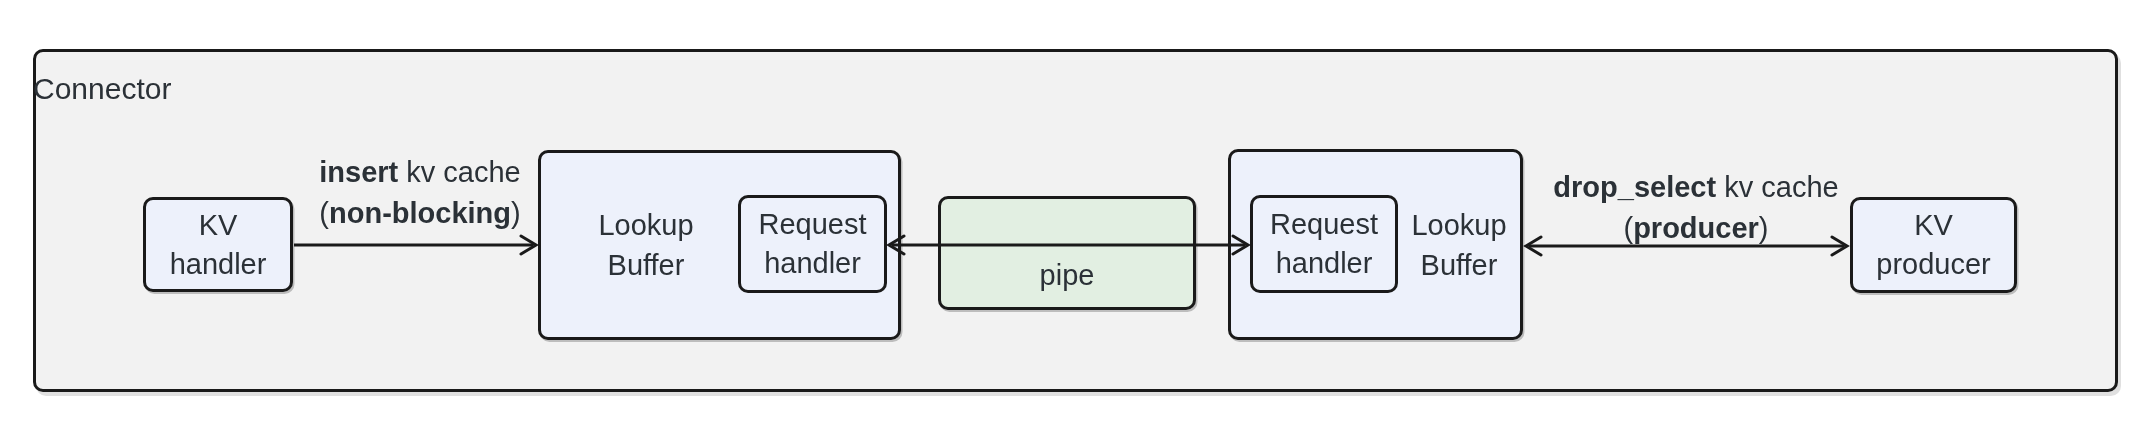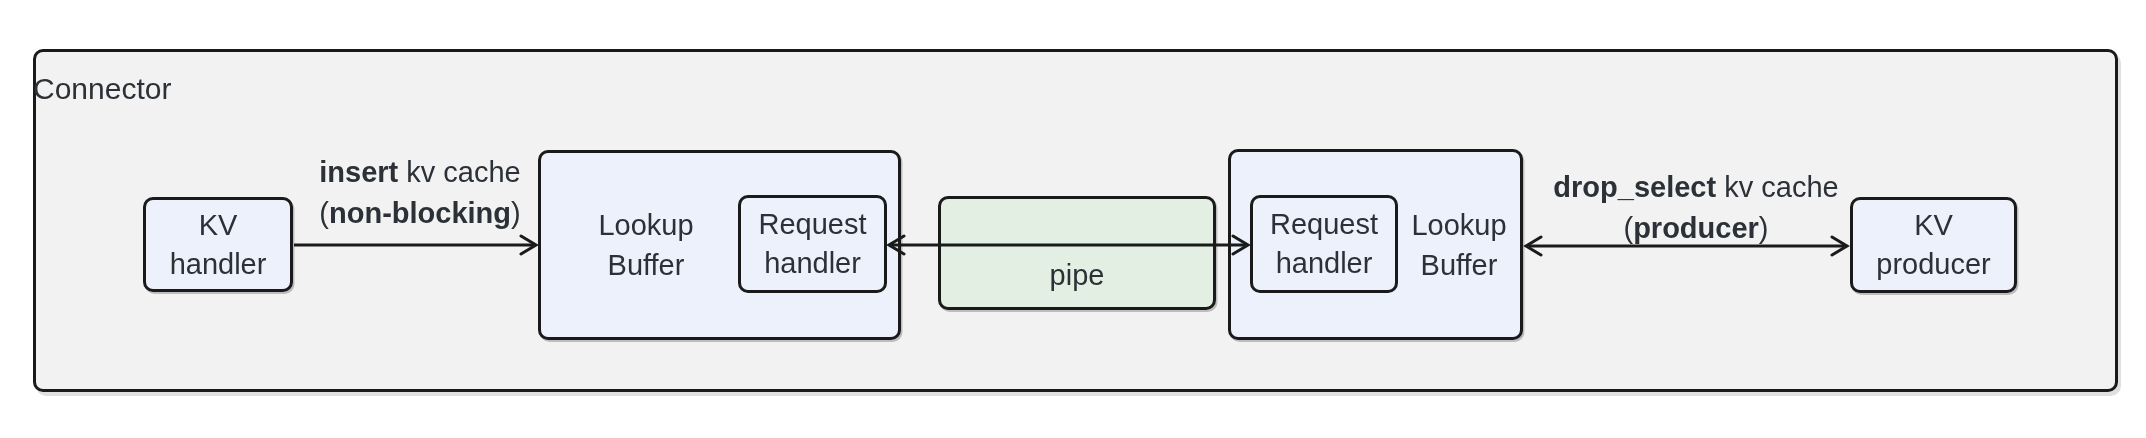--- a/index.html
+++ b/index.html
@@ -114,21 +114,21 @@
     <div class="lb-label" style="left:0; width:210px;">
       <div>Lookup</div>
       <div>Buffer</div>
     </div>
     <div class="node flex-center" style="left:197px; top:42px; width:149px; height:98px; box-shadow:none;">
       <div>Request</div>
       <div>handler</div>
     </div>
   </div>
 
-  <div class="node pipe-box" style="left:938px; top:196px; width:278px; height:114px;">
+  <div class="node pipe-box" style="left:938px; top:196px; width:258px; height:114px;">
     <div>pipe</div>
   </div>
 
   <div class="node" style="left:1228px; top:149px; width:295px; height:191px;">
     <div class="node flex-center" style="left:19px; top:43px; width:148px; height:98px; box-shadow:none;">
       <div>Request</div>
       <div>handler</div>
     </div>
     <div class="lb-label" style="left:167px; right:0;">
       <div>Lookup</div>

